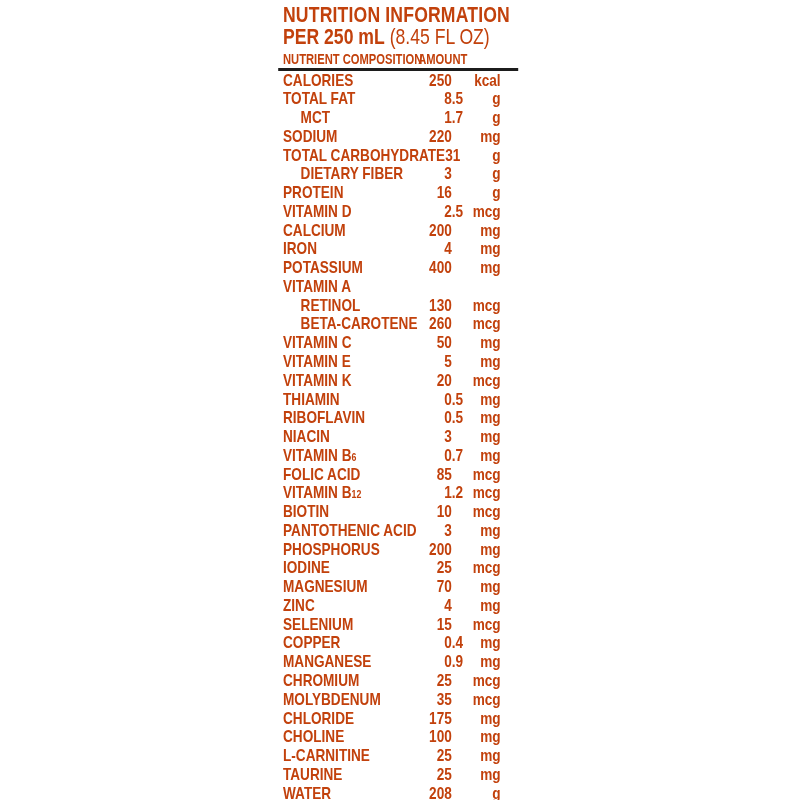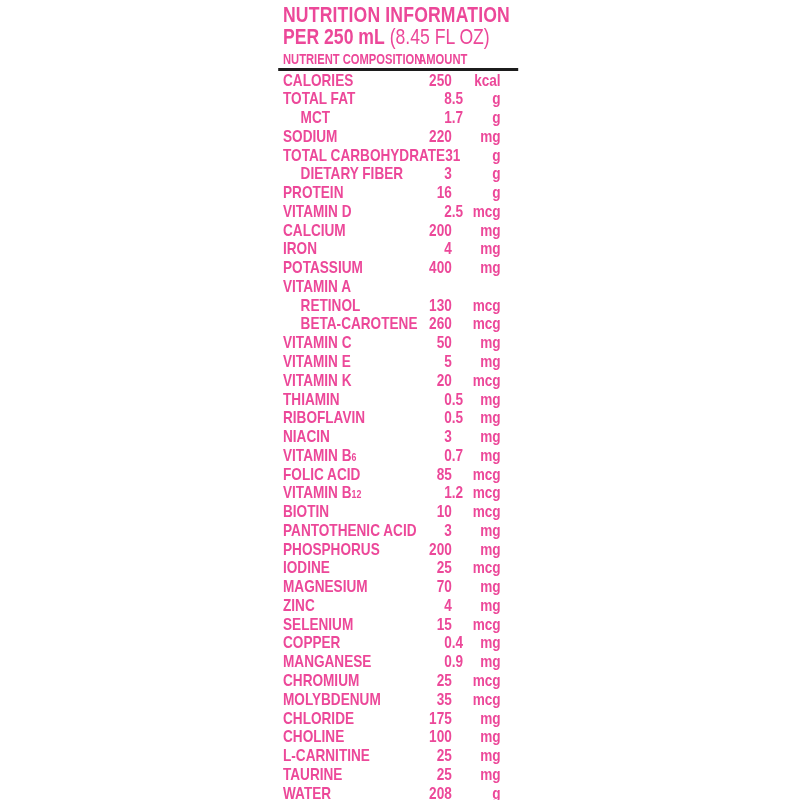--- a/index.html
+++ b/index.html
@@ -7,21 +7,21 @@
     padding: 0;
     background: #ffffff;
   }
   .screen {
     position: relative;
     width: 800px;
     height: 800px;
     background: #ffffff;
     overflow: hidden;
     font-family: "Liberation Sans", "DejaVu Sans", sans-serif;
-    color: #ec4899;
+    color: #c2410c;
   }
   .label {
     position: absolute;
     left: 283px;
     top: 3px;
     width: 294px;
     transform: scaleX(0.8);
     transform-origin: left top;
   }
   .title-line1 {

